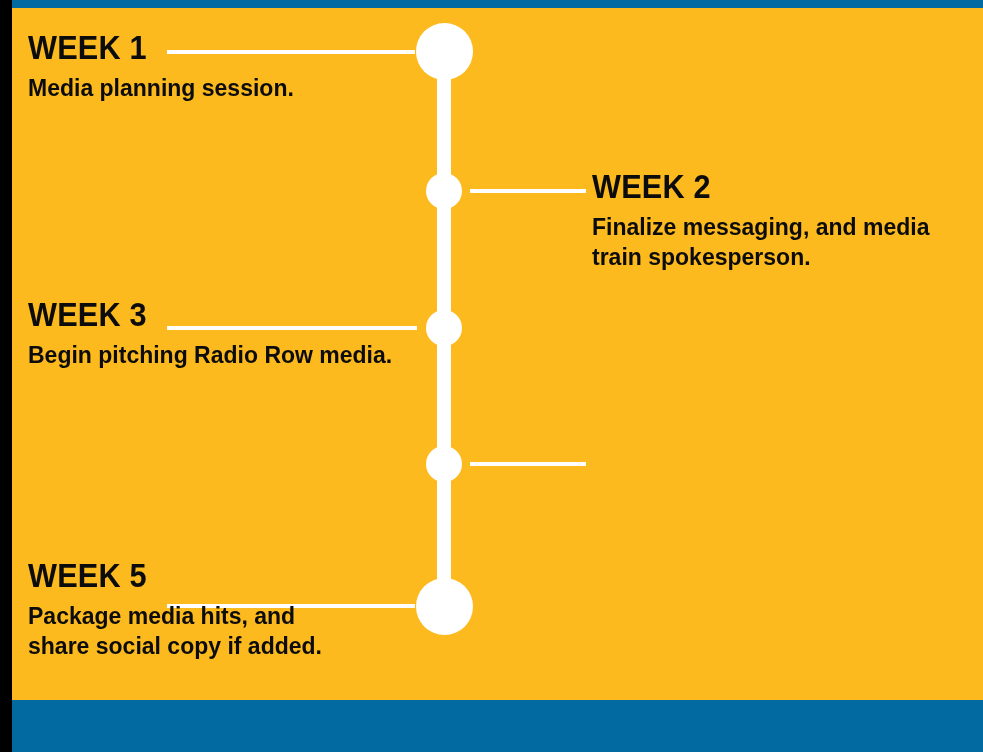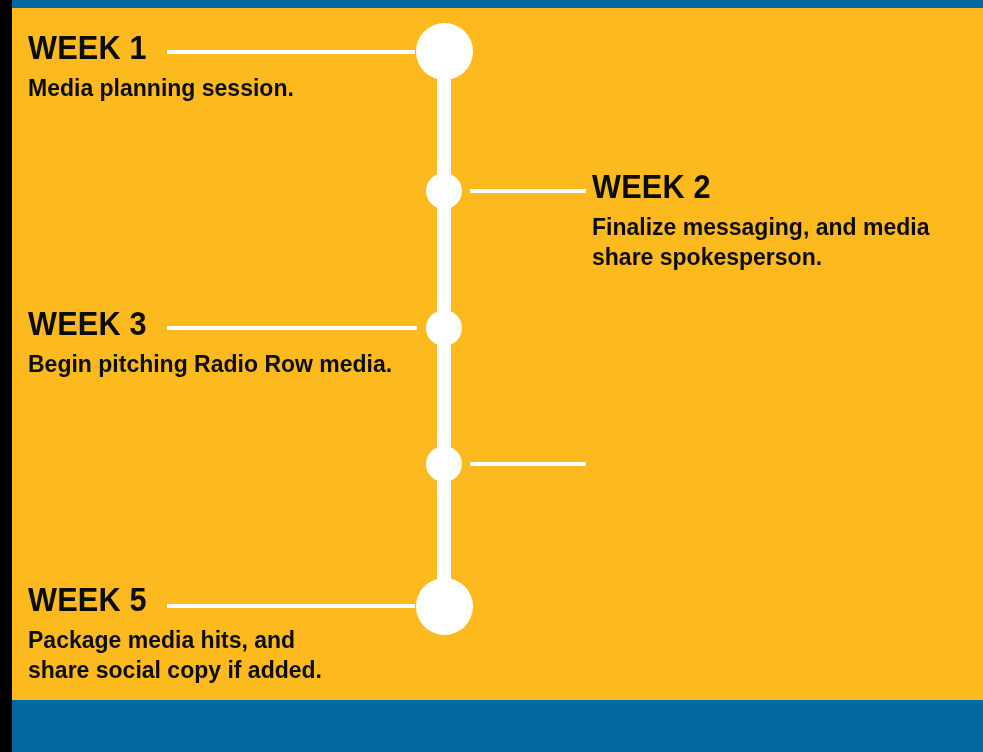--- a/index.html
+++ b/index.html
@@ -71,23 +71,23 @@
   
   .block {
     position: absolute;
     color: #0C0C0C;
   }
   .block.left  { left: 16px; }
   .block.right { left: 580px; }
 
   .block-w1 { top: 22px; }
   .block-w2 { top: 161px; }
-  .block-w3 { top: 298px; }
+  .block-w3 { top: 289px; }
   .block-w4 { top: 434px; }
-  .block-w5 { top: 574px; }
+  .block-w5 { top: 550px; }
 
   .week-title {
     font-size: 33px;
     font-weight: bold;
     letter-spacing: 0.2px;
     line-height: 36px;
     margin: 0;
     transform: scaleX(0.93);
     transform-origin: left center;
     white-space: nowrap;
@@ -123,21 +123,21 @@
     <div class="connector conn-w5"></div>
 
     <div class="block left block-w1">
       <p class="week-title">WEEK 1</p>
       <p class="week-desc">Media planning session.</p>
     </div>
 
     <div class="block right block-w2">
       <p class="week-title">WEEK 2</p>
       <p class="week-desc">Finalize messaging, and media
-share spokesperson.</p>
+train spokesperson.</p>
     </div>
 
     <div class="block left block-w3">
       <p class="week-title">WEEK 3</p>
       <p class="week-desc">Begin pitching Radio Row media.</p>
     </div>
 
 
     <div class="block left block-w5">
       <p class="week-title">WEEK 5</p>

